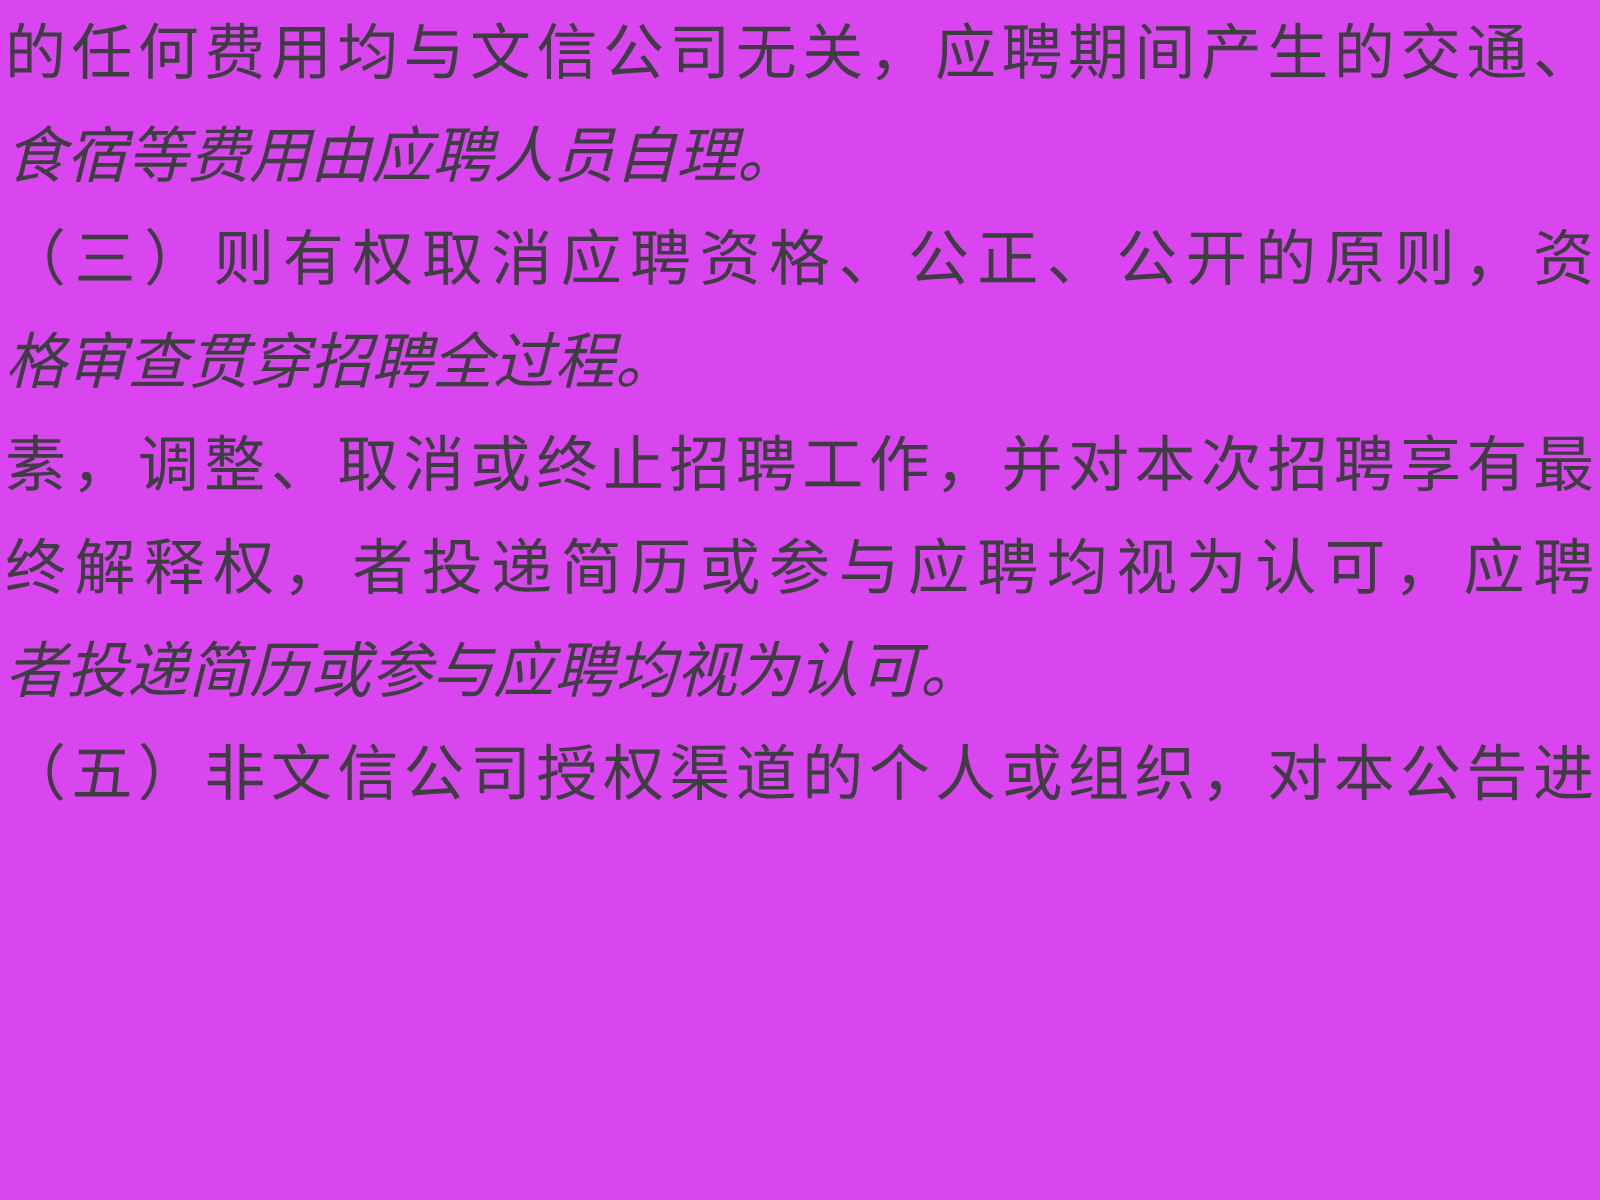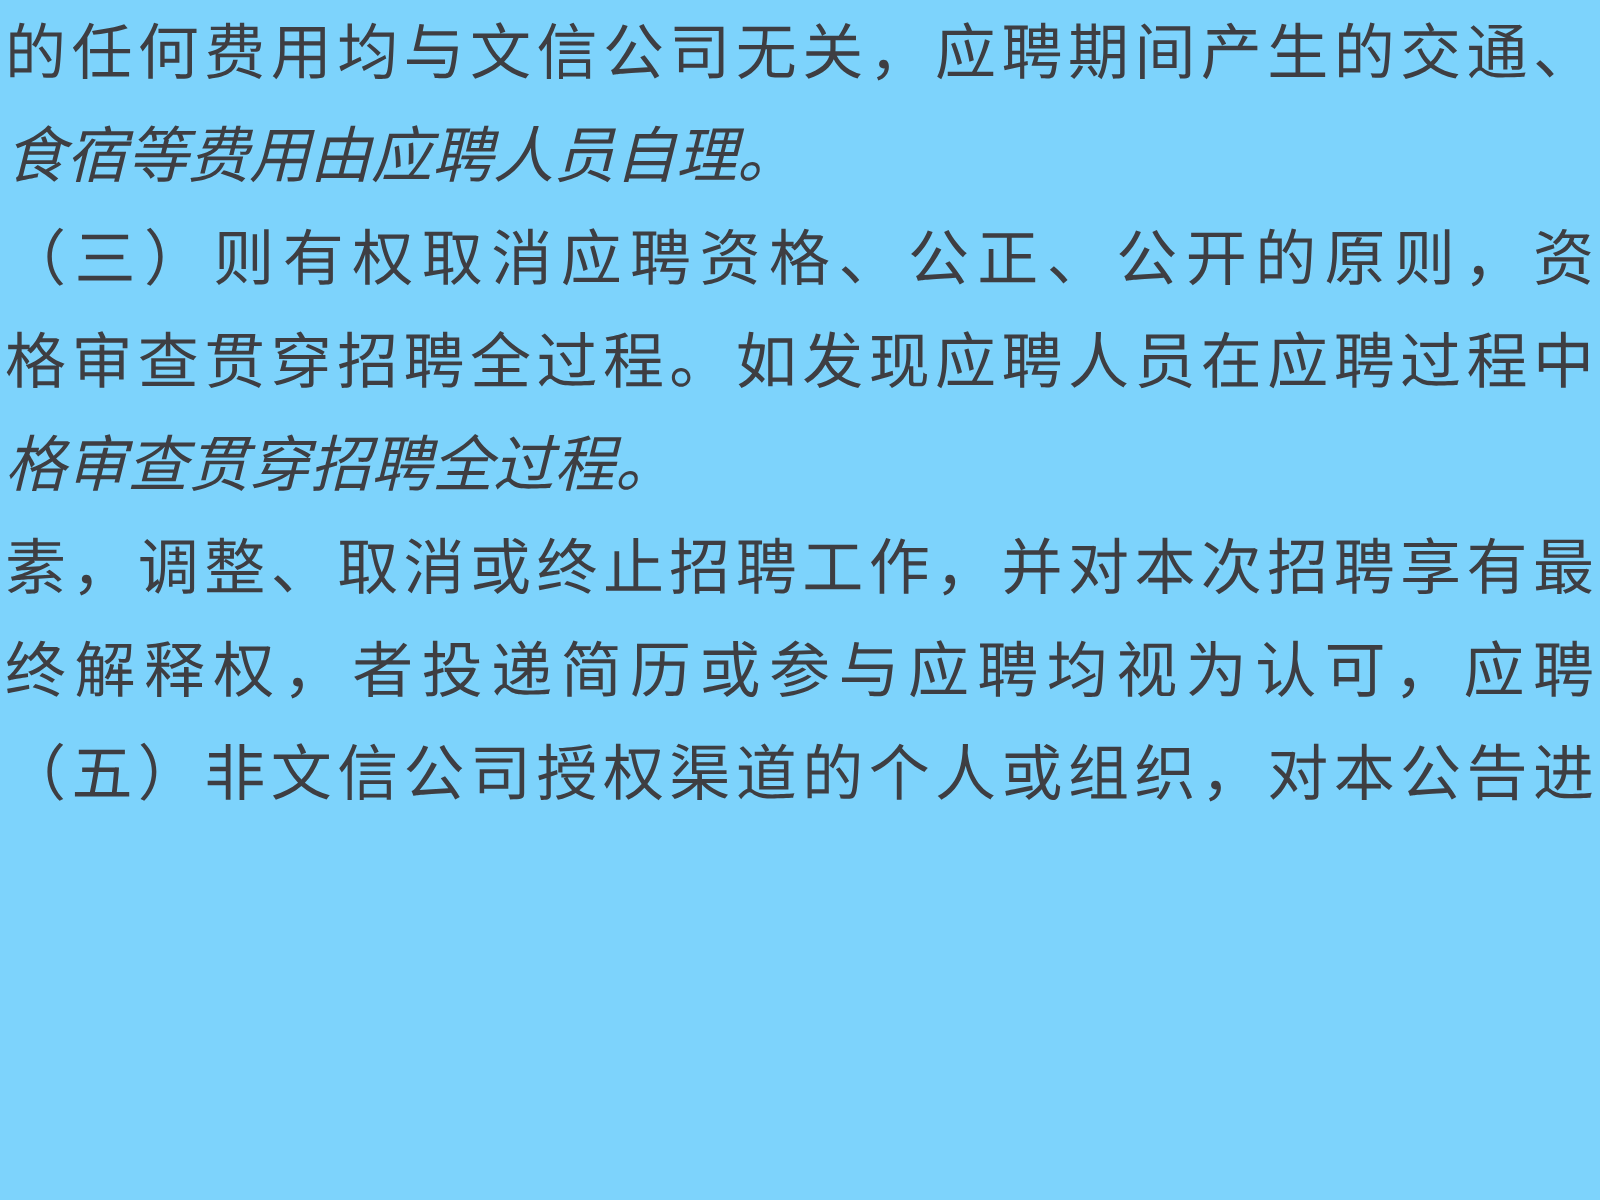--- a/index.html
+++ b/index.html
@@ -35,24 +35,24 @@
     overflow: hidden;
   }
   .text-line.para-end {
     text-align-last: left;
     font-style: italic;
   }
 </style>
 </head>
 <body>
 
-<div class="page" style="background: #7dd3fc;">
+<div class="page" style="background: #d946ef;">
   <div class="text-block" id="announcement-text" style="color: rgb(62, 62, 66);">
       <div class="text-line">的任何费用均与文信公司无关，应聘期间产生的交通、</div>
       <div class="text-line para-end">食宿等费用由应聘人员自理。</div>
       <div class="text-line">（三）则有权取消应聘资格、公正、公开的原则，资</div>
-      <div class="text-line">格审查贯穿招聘全过程。如发现应聘人员在应聘过程中</div>
       <div class="text-line para-end">格审查贯穿招聘全过程。</div>
       <div class="text-line">素，调整、取消或终止招聘工作，并对本次招聘享有最</div>
       <div class="text-line">终解释权，者投递简历或参与应聘均视为认可，应聘</div>
+      <div class="text-line para-end">者投递简历或参与应聘均视为认可。</div>
       <div class="text-line">（五）非文信公司授权渠道的个人或组织，对本公告进</div>
     </div>
 </div>
 
 </body></html>

